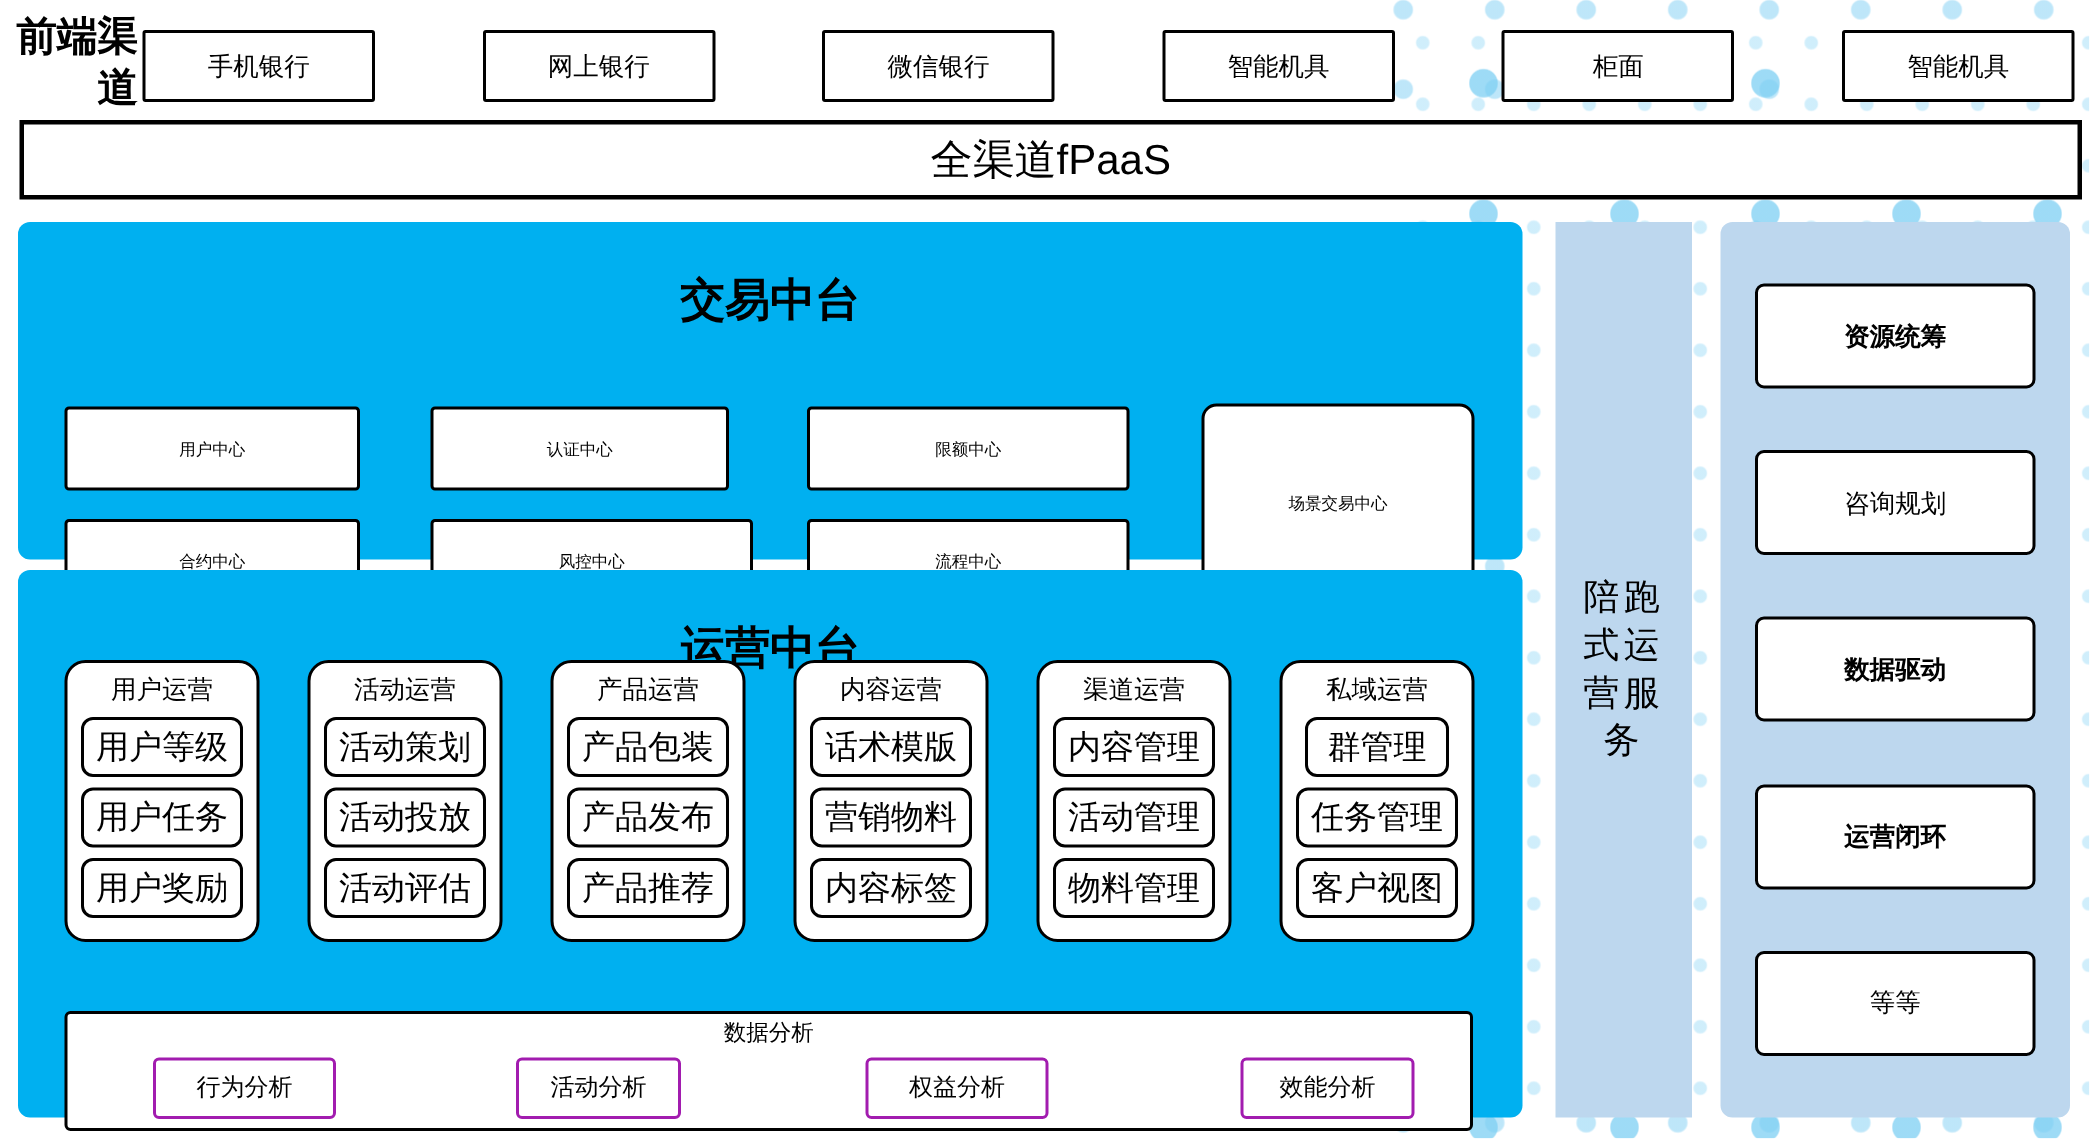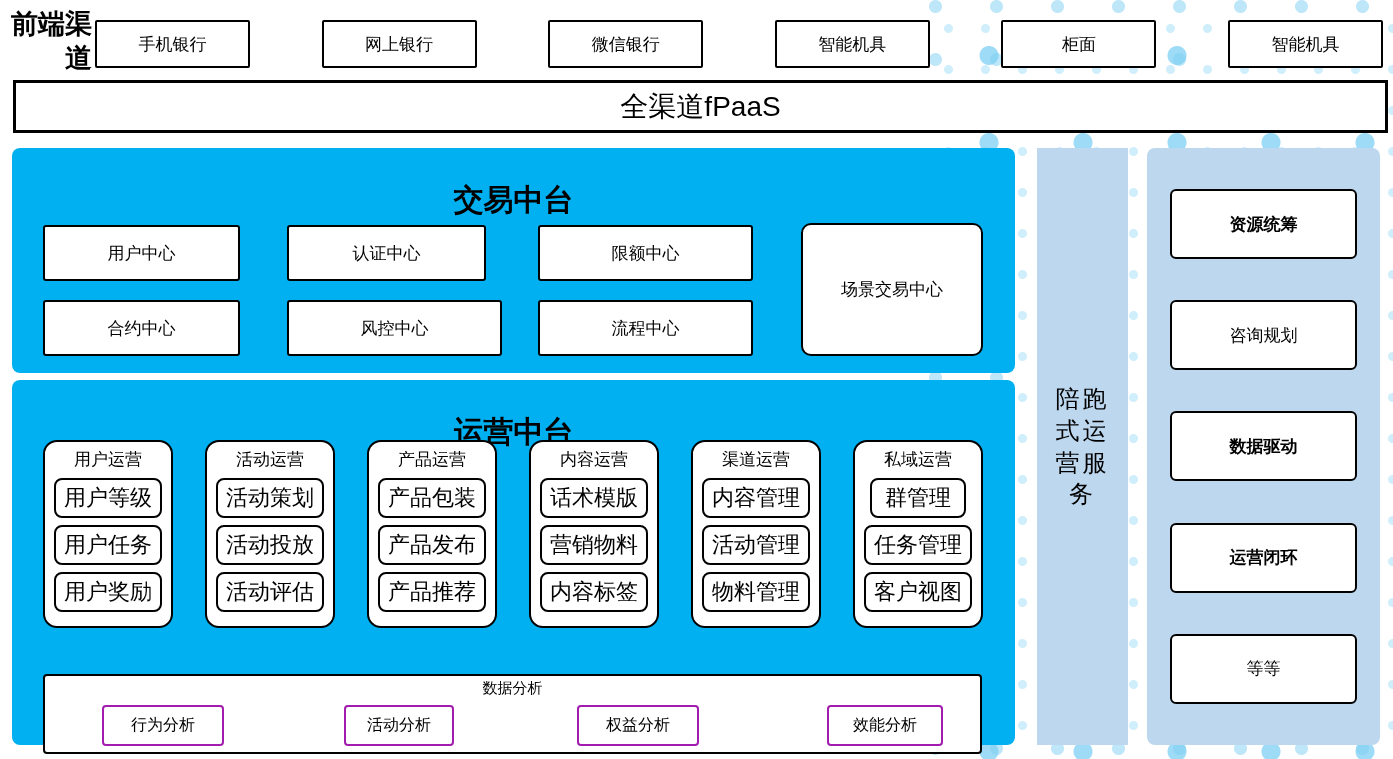--- a/index.html
+++ b/index.html
@@ -35,21 +35,21 @@
     background:#fff; border:3px solid #000; display:flex; align-items:center; justify-content:center;
     font-size:28px; }
 
   
   .panel { position:absolute; background:#00b0f0; border-radius:8px; }
   .panel-trade { left:12px; top:148px; width:1003px; height:225px; }
   .panel-ops   { left:12px; top:380px; width:1003px; height:365px; }
   .panel-title { position:absolute; top:7px; left:0; right:0; text-align:center; font-size:30px;margin-top:25px; }
 
   .wbox { position:absolute; background:#fff; border:2px solid #000; border-radius:3px;
-    display:flex; align-items:center; justify-content:center; font-size:17px; }
+    display:flex; align-items:center; justify-content:center; font-size:11px;margin-top:46px; }
   .wbox.rounded { border-radius:10px; }
 
   
   .ops-cols { position:absolute; left:31px; right:32px; top:60px; height:188px;
     display:flex; justify-content:space-between; }
   .ops-col { width:130px; height:188px; background:#fff; border:2px solid #000; border-radius:14px;
     display:flex; flex-direction:column; align-items:center; padding-top:6px; }
   .col-title { font-size:17px; margin-bottom:7px; }
   .mini-box { min-width:96px; padding:0 8px; height:40px; background:#fff; border:2px solid #000;
     border-radius:8px; display:flex; align-items:center; justify-content:center; font-size:22px;

